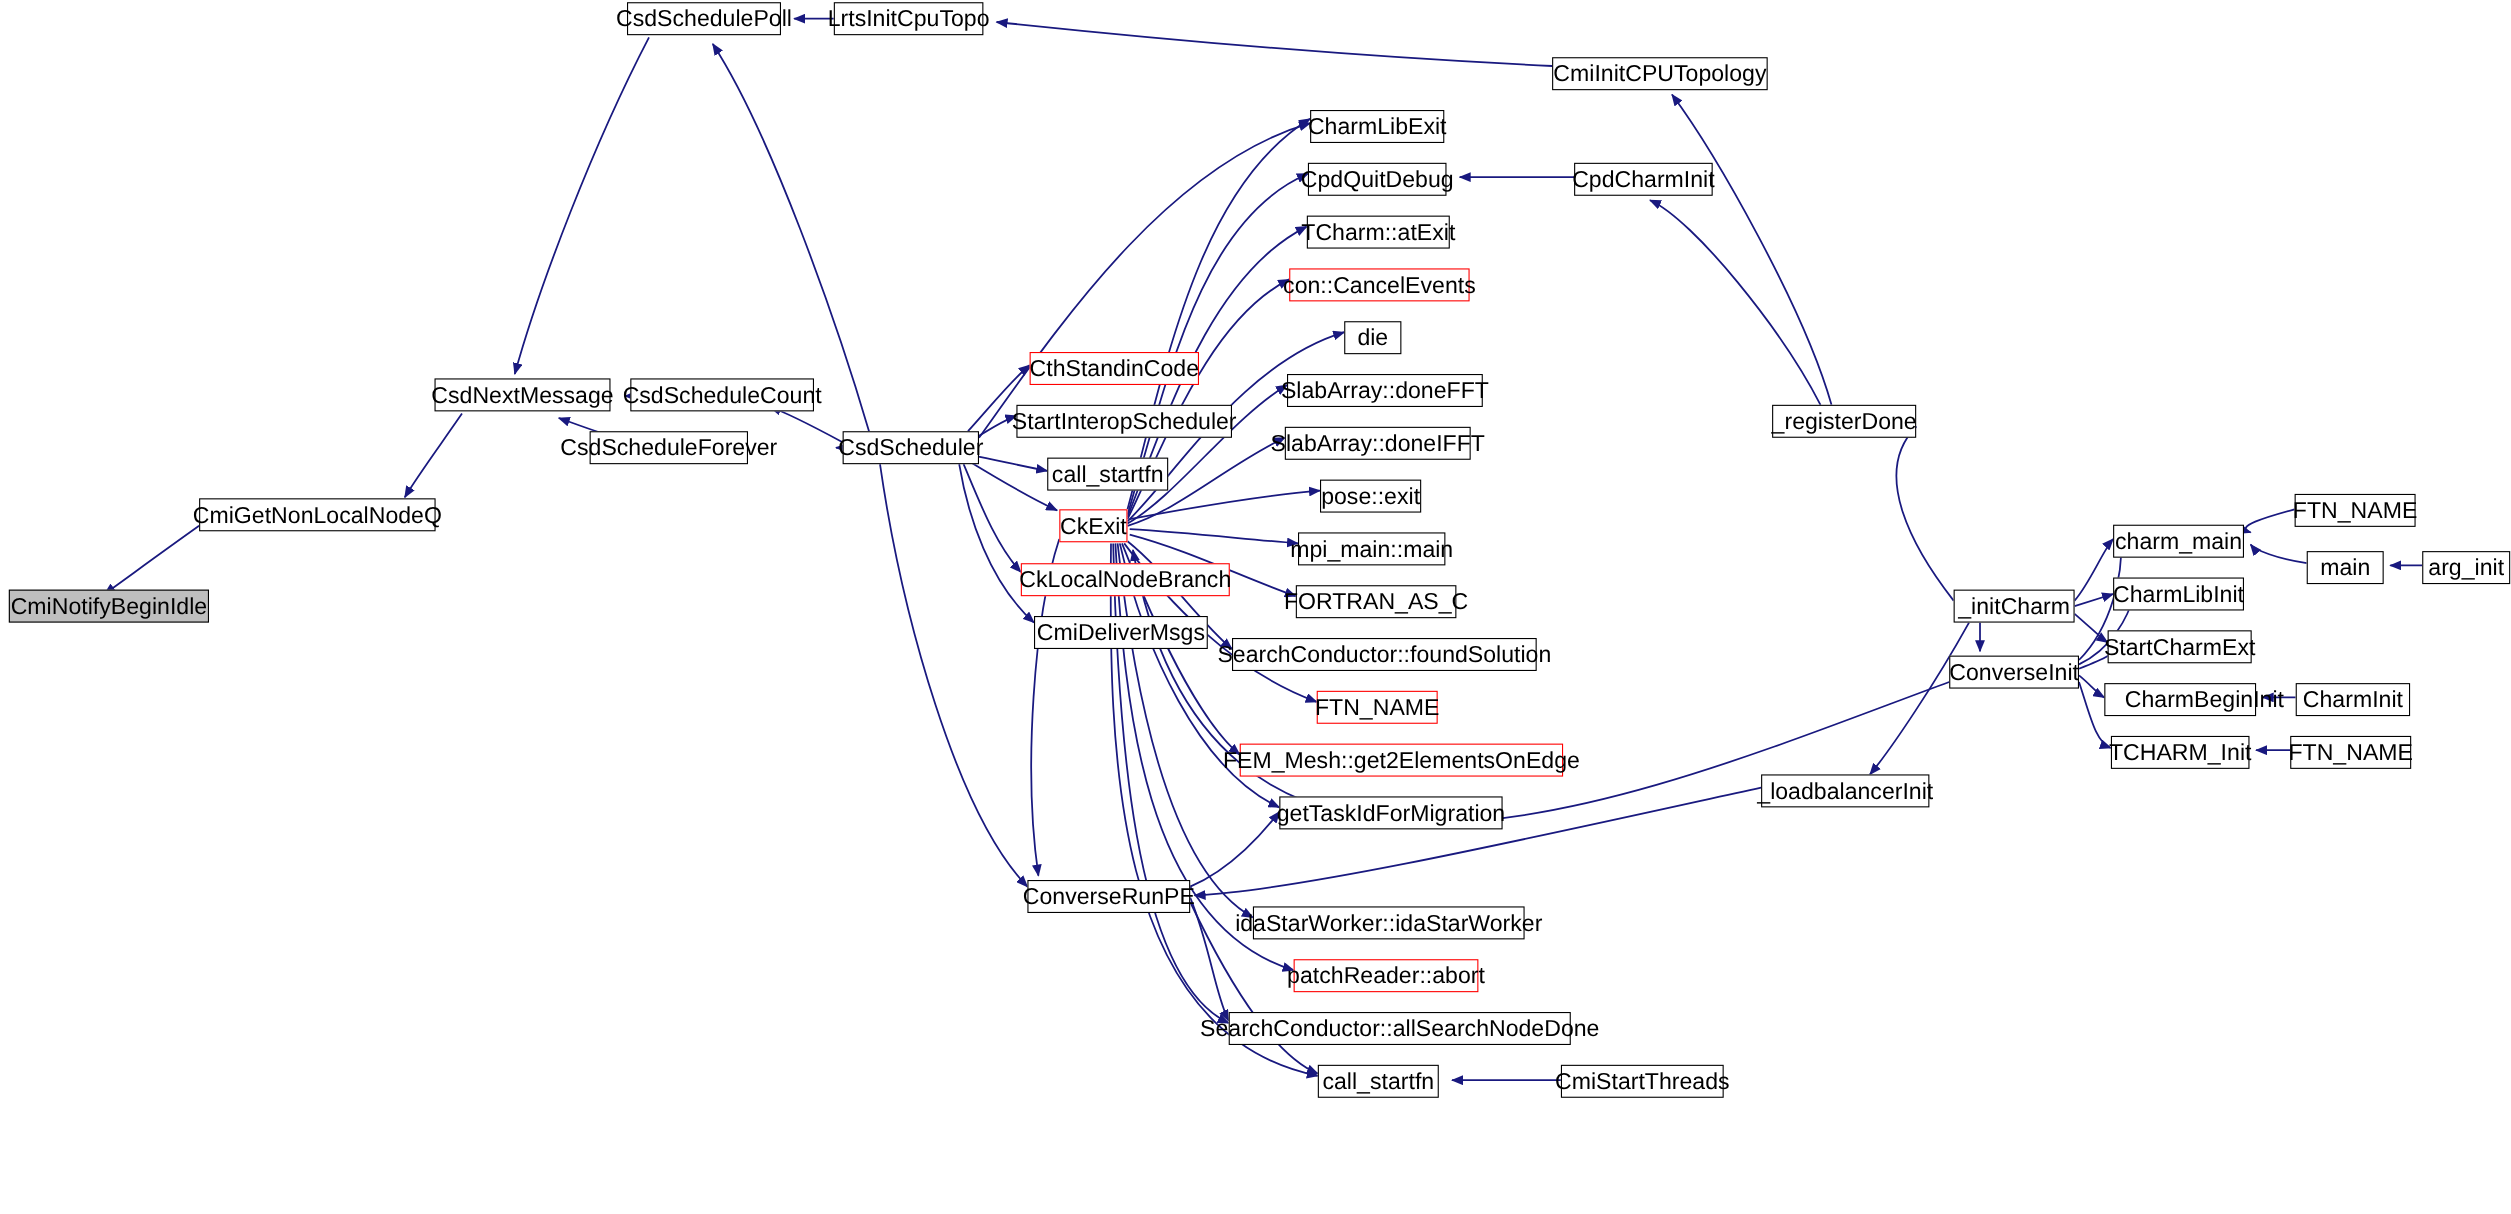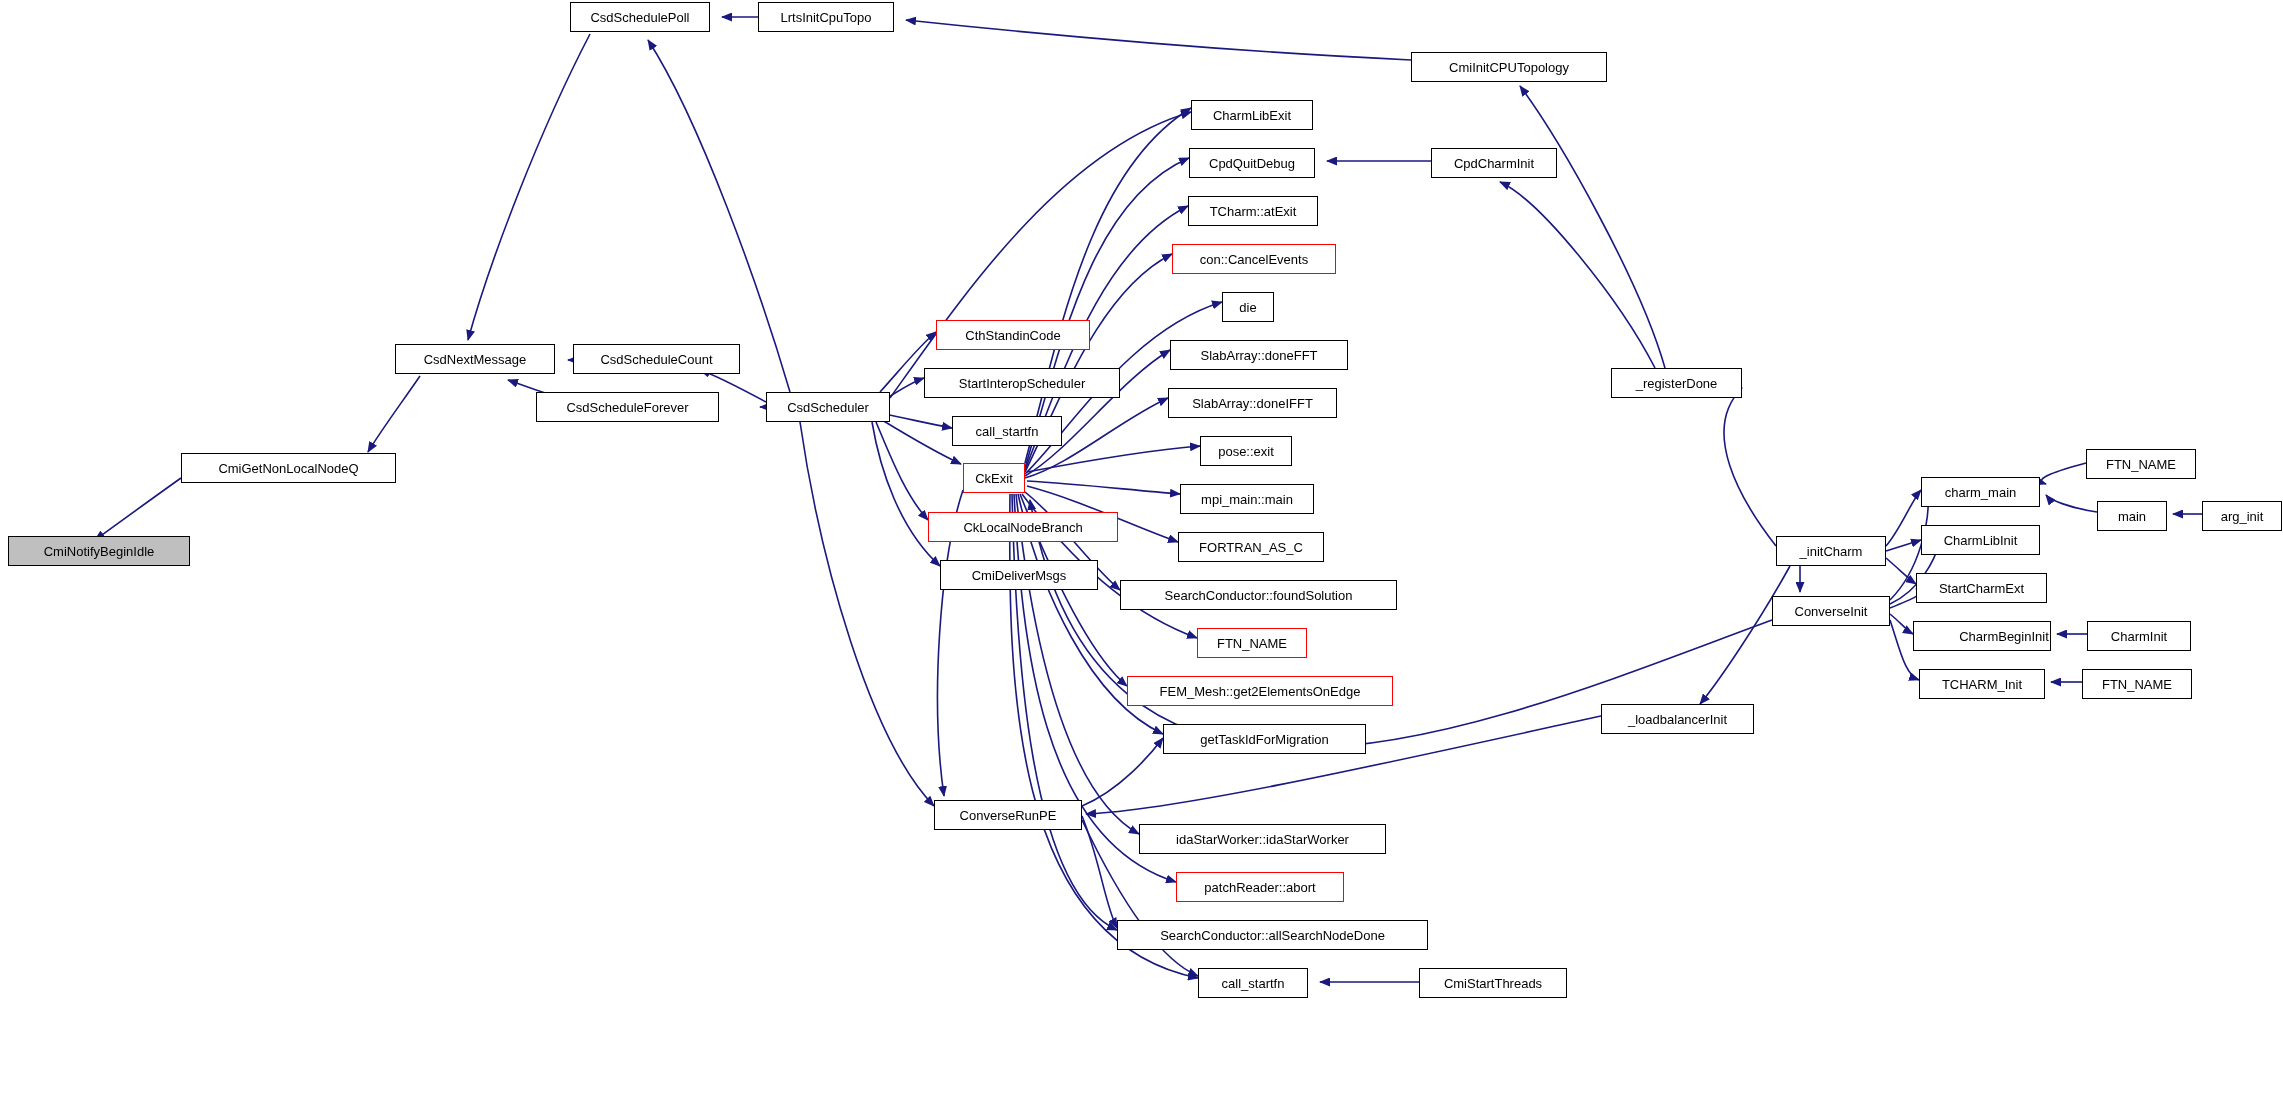--- a/index.html
+++ b/index.html
@@ -26,21 +26,21 @@
   }
   .node {
     position: absolute;
     box-sizing: border-box;
     display: flex;
     align-items: center;
     justify-content: center;
     border: 1px solid #000000;
     background: #ffffff;
     color: #000000;
-    font-size: 13px;
+    font-size: 21px;
     line-height: 1;
     white-space: nowrap;
     height: 30px;
     letter-spacing: 0px;
     cursor: pointer;
   }
   .node.red {
     border-color: #ff0000;
   }
   .node.root {
@@ -133,21 +133,21 @@
       </div>
       <div class="node" style="left: 181px; top: 453px; width: 215px;">
         <span class="label">CmiGetNonLocalNodeQ</span>
       </div>
       <div class="node" style="left: 395px; top: 344px; width: 160px;">
         <span class="label">CsdNextMessage</span>
       </div>
       <div class="node" style="left: 573px; top: 344px; width: 167px;">
         <span class="label">CsdScheduleCount</span>
       </div>
-      <div class="node" style="left: 536px; top: 392px; width: 183px;">
+      <div class="node" style="left: 536px; top: 392px; width: 144px;">
         <span class="label">CsdScheduleForever</span>
       </div>
       <div class="node" style="left: 766px; top: 392px; width: 124px;">
         <span class="label">CsdScheduler</span>
       </div>
       <div class="node" style="left: 570px; top: 2px; width: 140px;">
         <span class="label">CsdSchedulePoll</span>
       </div>
       <div class="node" style="left: 758px; top: 2px; width: 136px;">
         <span class="label">LrtsInitCpuTopo</span>
@@ -187,21 +187,21 @@
       </div>
       <div class="node" style="left: 1178px; top: 532px; width: 146px;">
         <span class="label">FORTRAN_AS_C</span>
       </div>
       <div class="node" style="left: 1120px; top: 580px; width: 277px;">
         <span class="label">SearchConductor::foundSolution</span>
       </div>
       <div class="node red" style="left: 1197px; top: 628px; width: 110px;">
         <span class="label">FTN_NAME</span>
       </div>
-      <div class="node red" style="left: 1127px; top: 676px; width: 266px;">
+      <div class="node red" style="left: 1127px; top: 676px; width: 294px;">
         <span class="label">FEM_Mesh::get2ElementsOnEdge</span>
       </div>
       <div class="node" style="left: 1163px; top: 724px; width: 203px;">
         <span class="label">getTaskIdForMigration</span>
       </div>
       <div class="node" style="left: 1139px; top: 824px; width: 247px;">
         <span class="label">idaStarWorker::idaStarWorker</span>
       </div>
       <div class="node red" style="left: 1176px; top: 872px; width: 168px;">
         <span class="label">patchReader::abort</span>

